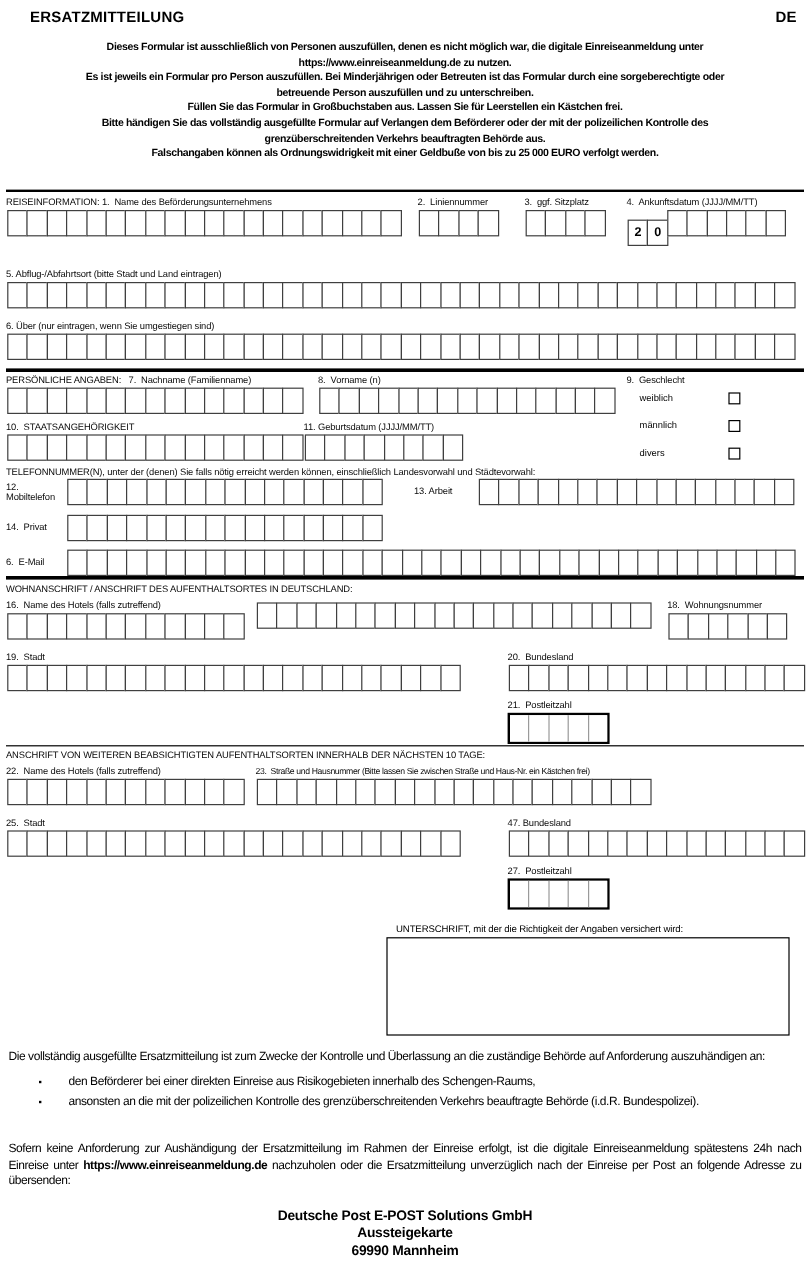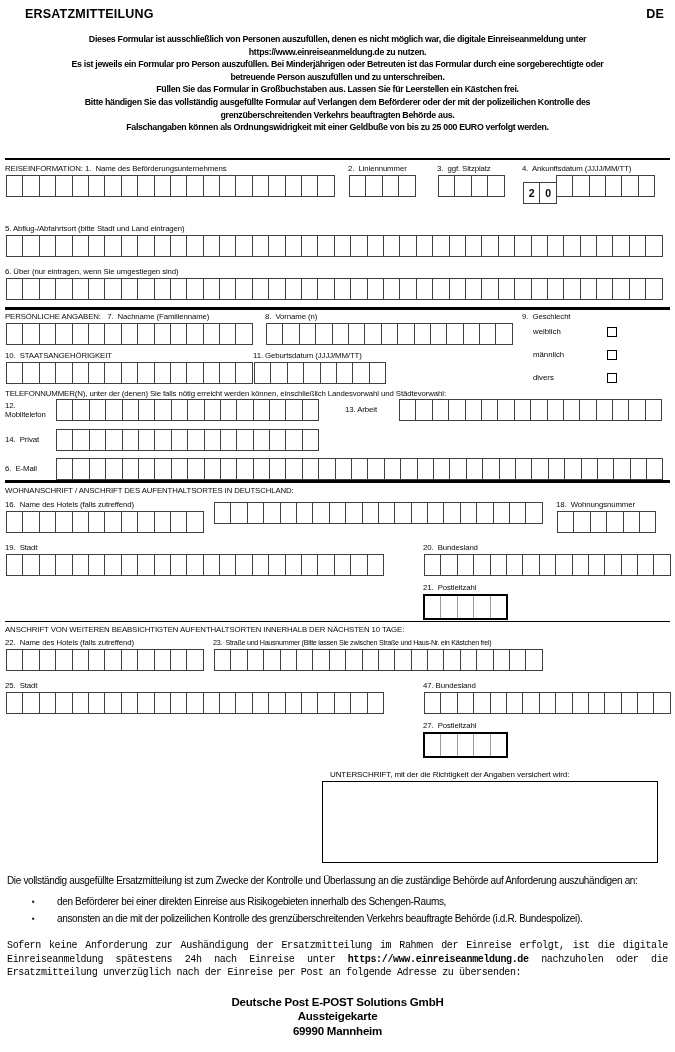--- a/index.html
+++ b/index.html
@@ -45,21 +45,21 @@
   
   .sigwrap{position:relative;height:96px;margin-top:8px;}
   .siglabel{position:absolute;left:325px;top:2px;font-size:8px;letter-spacing:-0.1px;white-space:pre;text-align:center;}
   .sigbox{position:absolute;left:317px;top:13px;width:334px;height:80px;border:1px solid #000;background:#fff;}
   
   .footer{padding:0 2px;font-size:10px;letter-spacing:-0.35px;line-height:13.5px;}
   .footer .p1{margin-top:10px;}
   .bullets{margin-top:7px;}
   .bline{display:flex;white-space:nowrap;margin-left:25px;line-height:16.5px;}
   .bchar{font-size:8px;width:25px;line-height:16.5px;}
-  .jpara{margin-top:12px;text-align:justify;font-family:Liberation Mono, monospace;}
+  .jpara{margin-top:24px;text-align:justify;}
   .b{font-weight:bold;}
   .addr{margin-top:15px;text-align:center;font-weight:bold;font-size:11.5px;line-height:14.5px;white-space:pre-line;letter-spacing:-0.2px;}
 </style>
 </head>
 <body>
 
 <div class="page">
 
   <div class="hdr">
     <span class="t">ERSATZMITTEILUNG</span>

